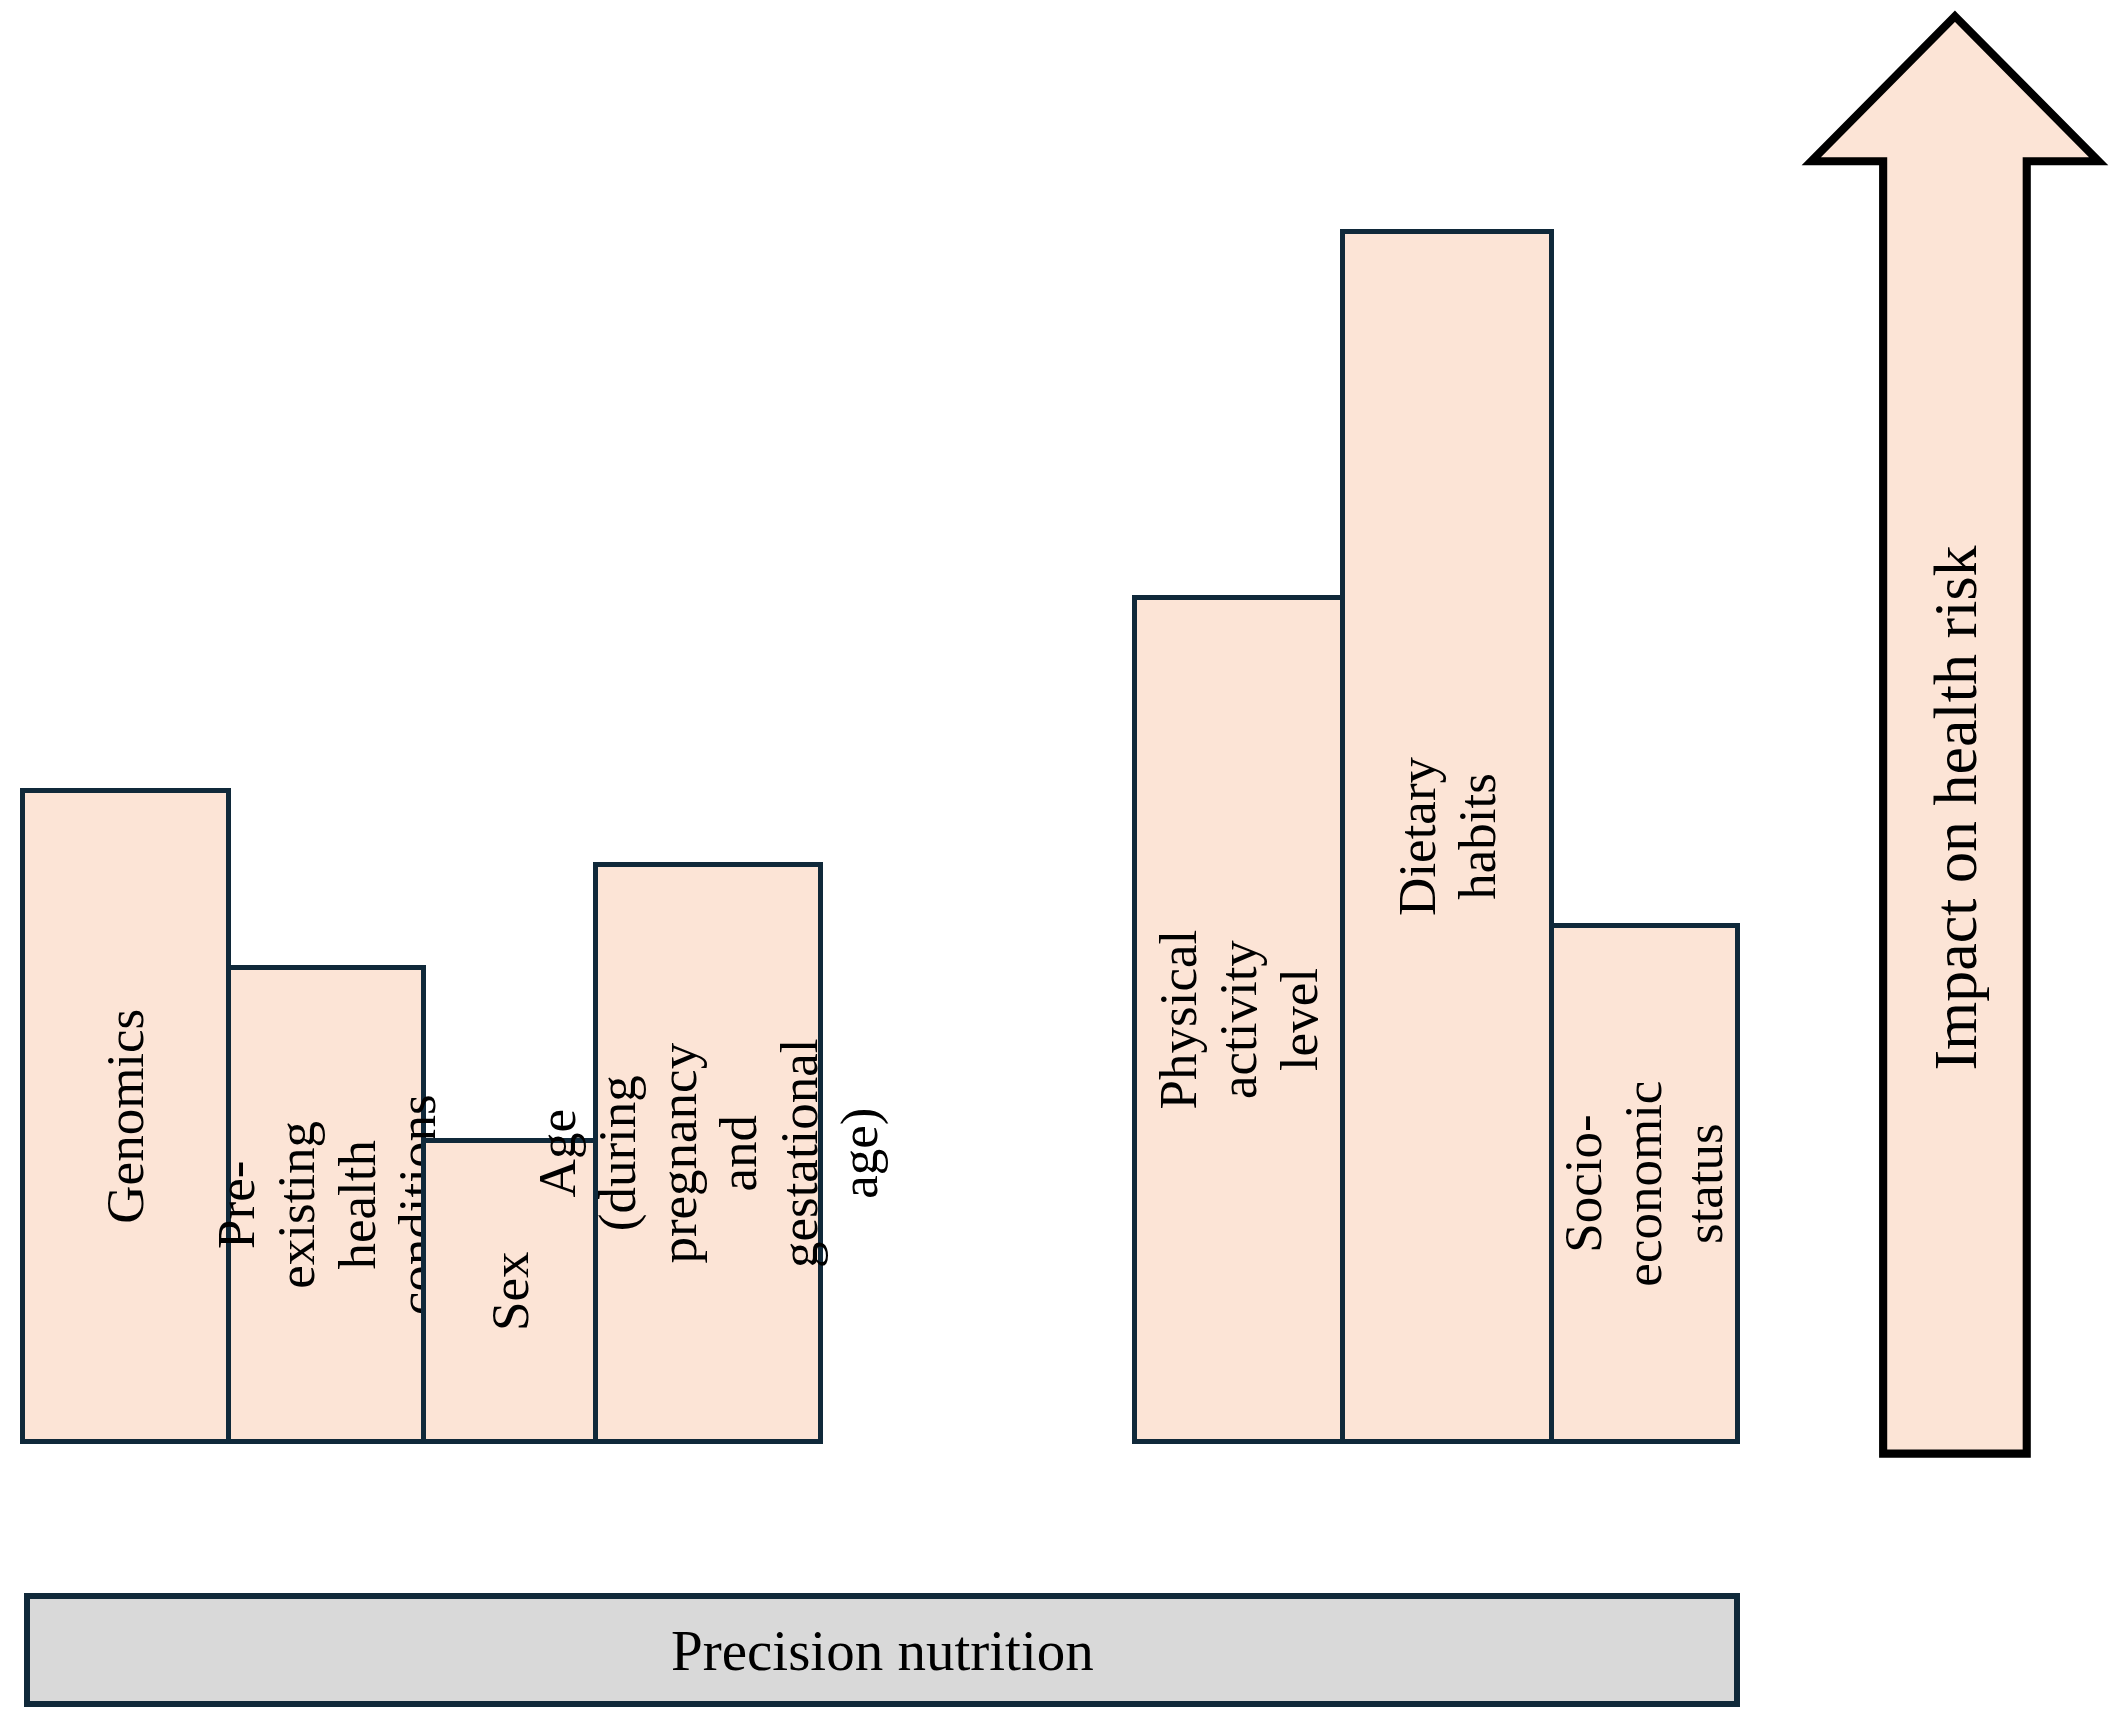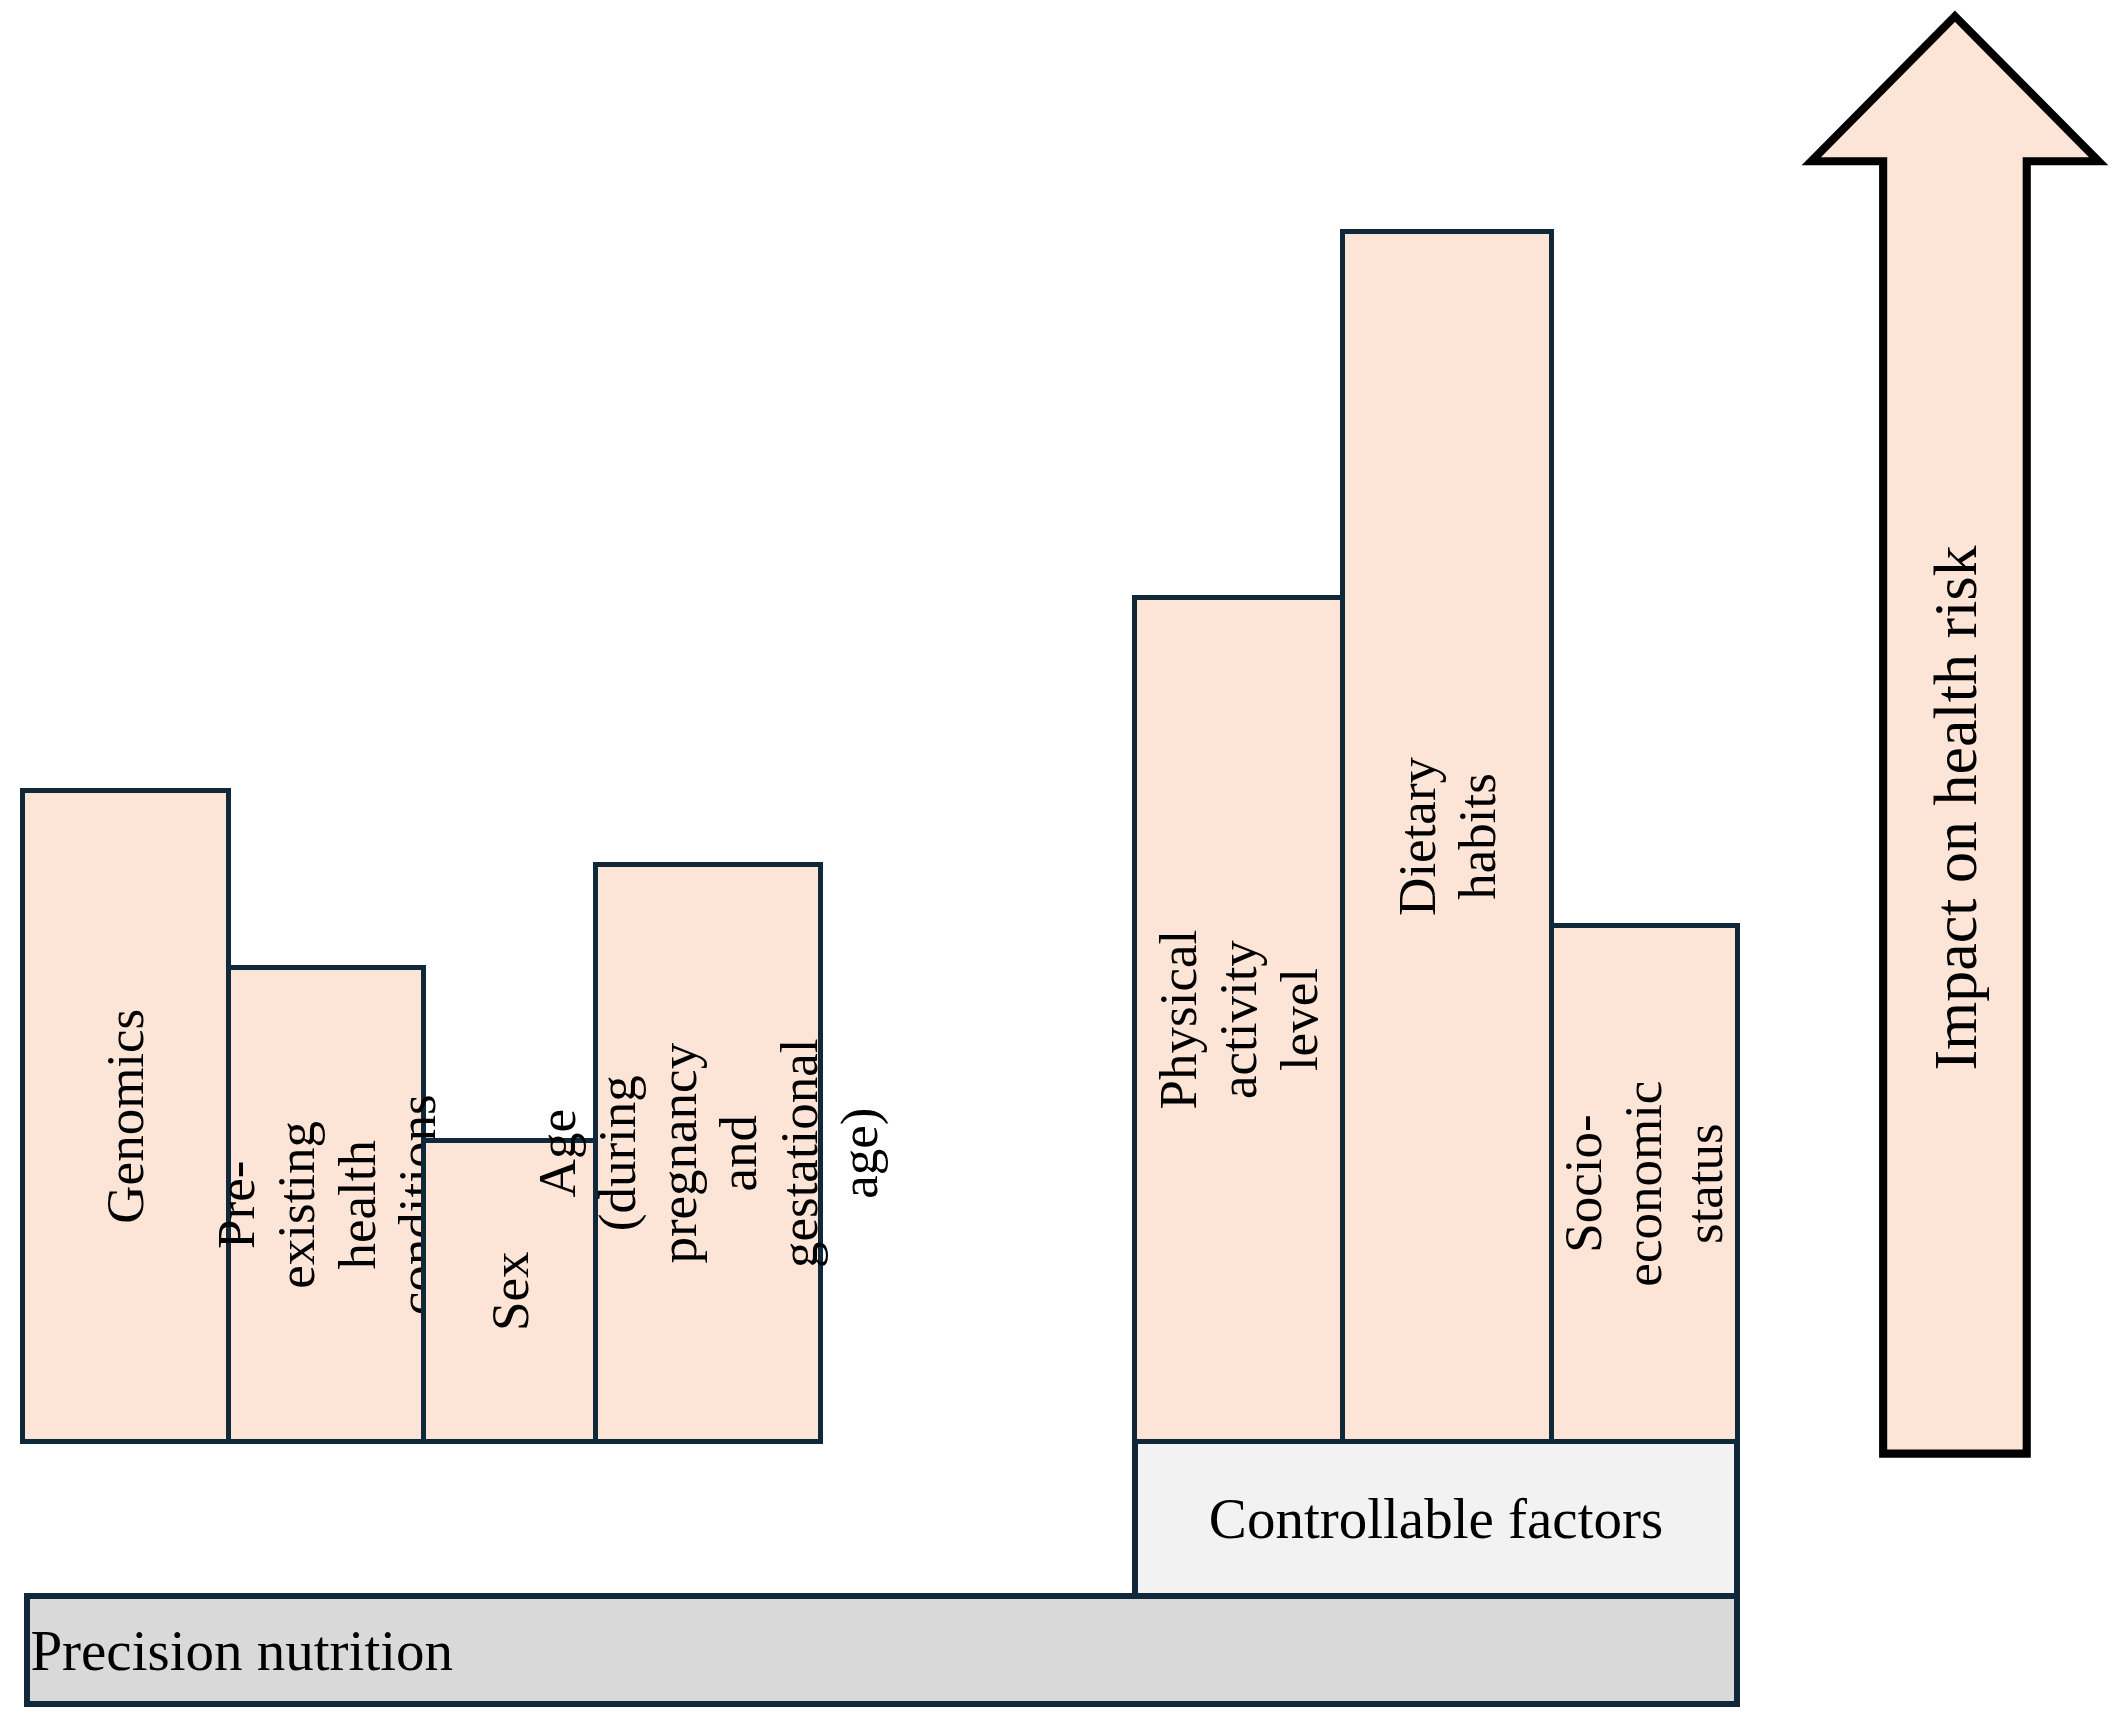--- a/index.html
+++ b/index.html
@@ -55,20 +55,21 @@
 
   
   .base-box {
     position: absolute;
     left: 24.4px; top: 1593px; width: 1716px; height: 114px;
     box-sizing: border-box;
     background: var(--base-fill, #d9d9d9);
     border: 6.8px solid var(--line, #10293a);
     display: flex;
     align-items: center;
+    justify-content: center;
     z-index: 4;
   }
   .base-label { font-size: 57px; }
 
   
   .arrow-svg {
     position: absolute;
     left: 0; top: 0;
     width: 2119px;
     height: 1734px;
@@ -87,23 +88,20 @@
 </head>
 <body>
 
 <div class="canvas">
 
   <svg class="arrow-svg" viewBox="0 0 3128 2560" xmlns="http://www.w3.org/2000/svg">
     <polygon id="arrow-polygon" points="2886,24 3098,238 2992,238 2992,2146 2780,2146 2780,238 2674,238" fill="#fce4d6" stroke="#000000" stroke-width="12" stroke-linejoin="miter"></polygon>
   </svg>
   <div class="arrow-label">Impact on health risk</div>
 
-  <div class="group-box right">
-    <span class="group-label">Controllable factors</span>
-  </div>
 
   <div class="base-box">
     <span class="base-label">Precision nutrition</span>
   </div>
 
   <div id="bars-layer">
       <div class="bar" style="left: 20.3px; top: 788px; width: 211px; height: 656px;">
         <span class="bar-label">Genomics</span>
       </div>
       <div class="bar" style="left: 226px; top: 965px; width: 200px; height: 479px;">

